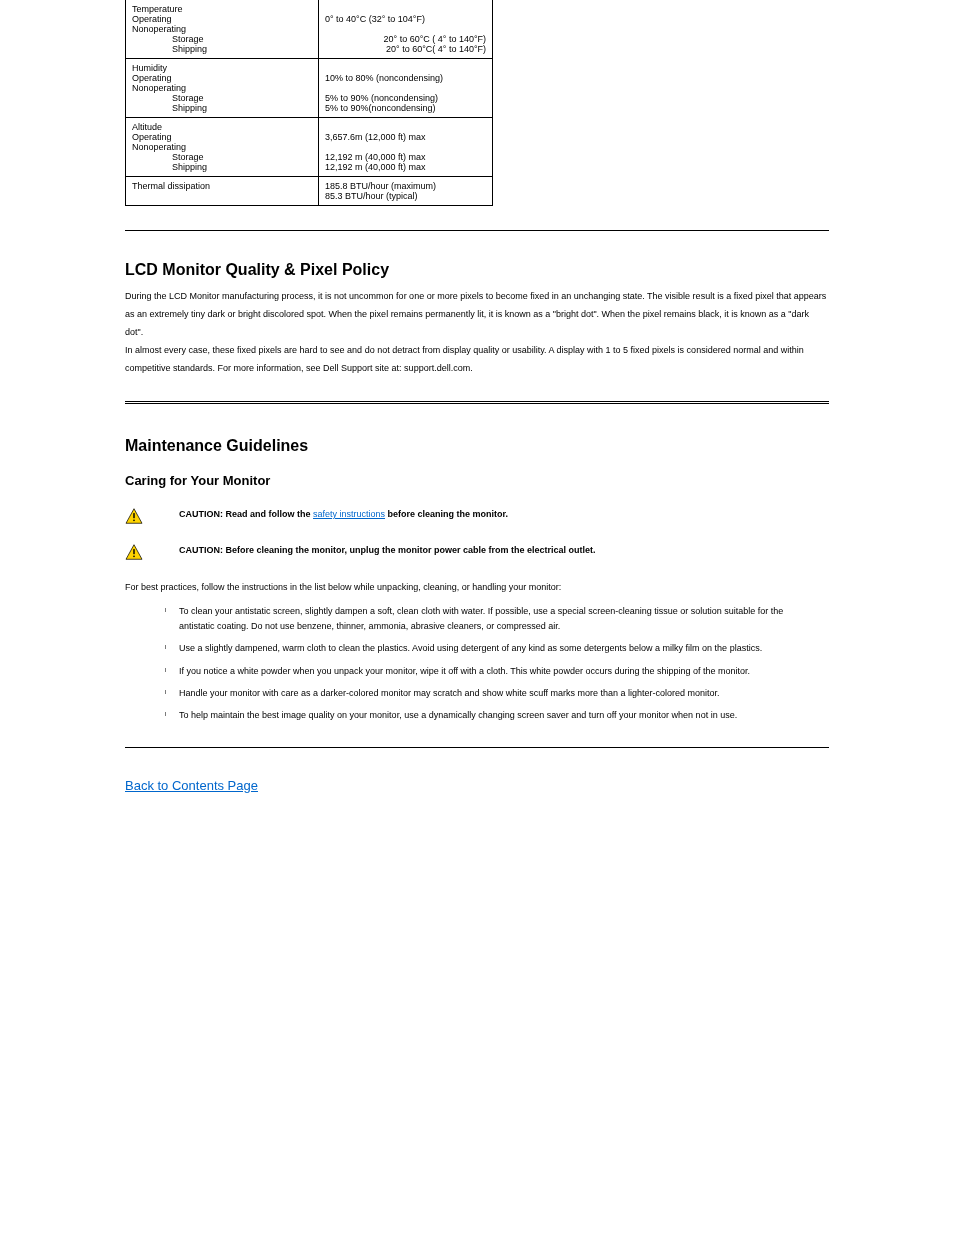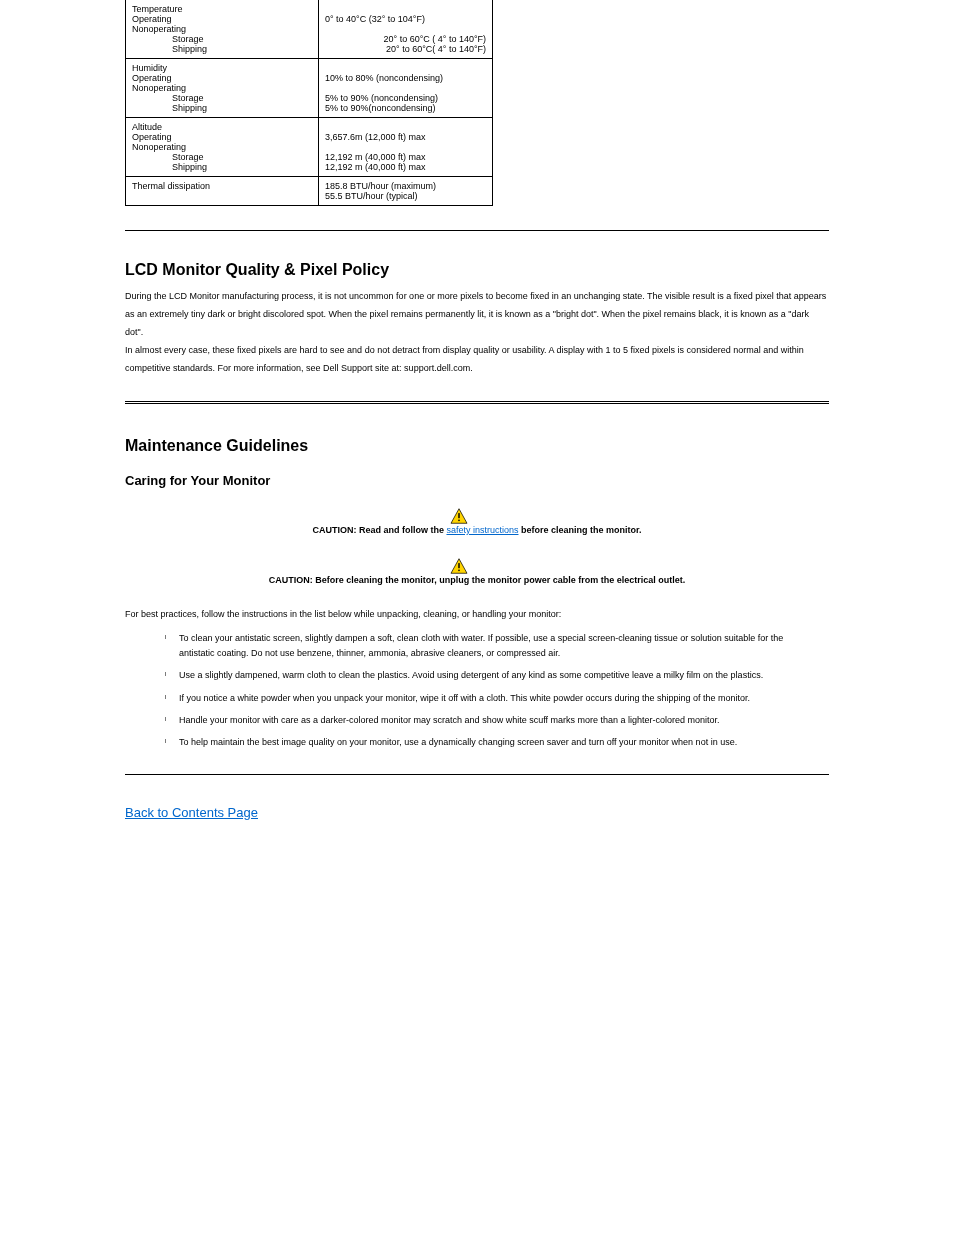--- a/index.html
+++ b/index.html
@@ -56,23 +56,22 @@
   p.body, li.body {
     font-size: 9px;
     line-height: 1.6;
     margin: 6px 0;
   }
   p.body.policy { line-height: 2.0; }
   a.link { color: #0066cc; text-decoration: underline; cursor: pointer; }
 
   .warning-row {
     display: flex;
-    align-items: center;
+    align-items: flex-start;
     margin: 20px 0;
-    flex-direction: column;
   }
   .warning-icon {
     flex: 0 0 auto;
     width: 18px;
     height: 16px;
     margin-right: 36px;
   }
   .warning-text {
     font-size: 9px;
     line-height: 1.5;
@@ -157,21 +156,21 @@
             <span style="display: block;">12,192 m (40,000 ft) max</span>
             <span style="display: block;">   12,192 m (40,000 ft) max</span>
           </td>
         </tr>
         <tr>
           <td class="label">
             <span style="display: block;">Thermal dissipation</span>
           </td>
           <td class="val">
             <span style="display: block;">185.8 BTU/hour (maximum)</span>
-            <span style="display: block;">55.5 BTU/hour (typical)</span>
+            <span style="display: block;">85.3 BTU/hour (typical)</span>
           </td>
         </tr>
       </tbody>
   </table>
 
   <hr class="hr-thick">
 
   <h2 class="section">LCD Monitor Quality &amp; Pixel Policy</h2>
   <p class="body policy" id="policy-body">During the LCD Monitor manufacturing process, it is not uncommon for one or more pixels to become fixed in an unchanging state. The visible result is a fixed pixel that appears as an extremely tiny dark or bright discolored spot. When the pixel remains permanently lit, it is known as a "bright dot". When the pixel remains black, it is known as a "dark dot".<br>In almost every case, these fixed pixels are hard to see and do not detract from display quality or usability. A display with 1 to 5 fixed pixels is considered normal and within competitive standards.  For more information, see Dell Support site at: support.dell.com.</p>
 
@@ -199,21 +198,21 @@
     </svg>
     <span class="warning-text bold">
       <span>CAUTION: Before cleaning the monitor, unplug the monitor power cable from the electrical outlet.</span>
     </span>
   </div>
 
   <p class="body" style="margin-top:18px;">For best practices, follow the instructions in the list below while unpacking, cleaning, or handling your monitor:</p>
 
   <ul class="clean" id="bullets">
       <li>To clean your antistatic screen, slightly dampen a soft, clean cloth with water. If possible, use a special screen-cleaning tissue or solution suitable for the antistatic coating. Do not use benzene, thinner, ammonia, abrasive cleaners, or compressed air.</li>
-      <li>Use a slightly dampened, warm cloth to clean the plastics. Avoid using detergent of any kind as some competitive leave a milky film on the plastics.</li>
+      <li>Use a slightly dampened, warm cloth to clean the plastics. Avoid using detergent of any kind as some detergents below a milky film on the plastics.</li>
       <li>If you notice a white powder when you unpack your monitor, wipe it off with a cloth. This white powder occurs during the shipping of the monitor.</li>
       <li>Handle your monitor with care as a darker-colored monitor may scratch and show white scuff marks more than a lighter-colored monitor.</li>
       <li>To help maintain the best image quality on your monitor, use a dynamically changing screen saver and turn off your monitor when not in use.</li>
     </ul>
 
   <hr class="hr-thick">
 
   <p class="back-link">
     <a class="link">Back to Contents Page</a>
   </p>

